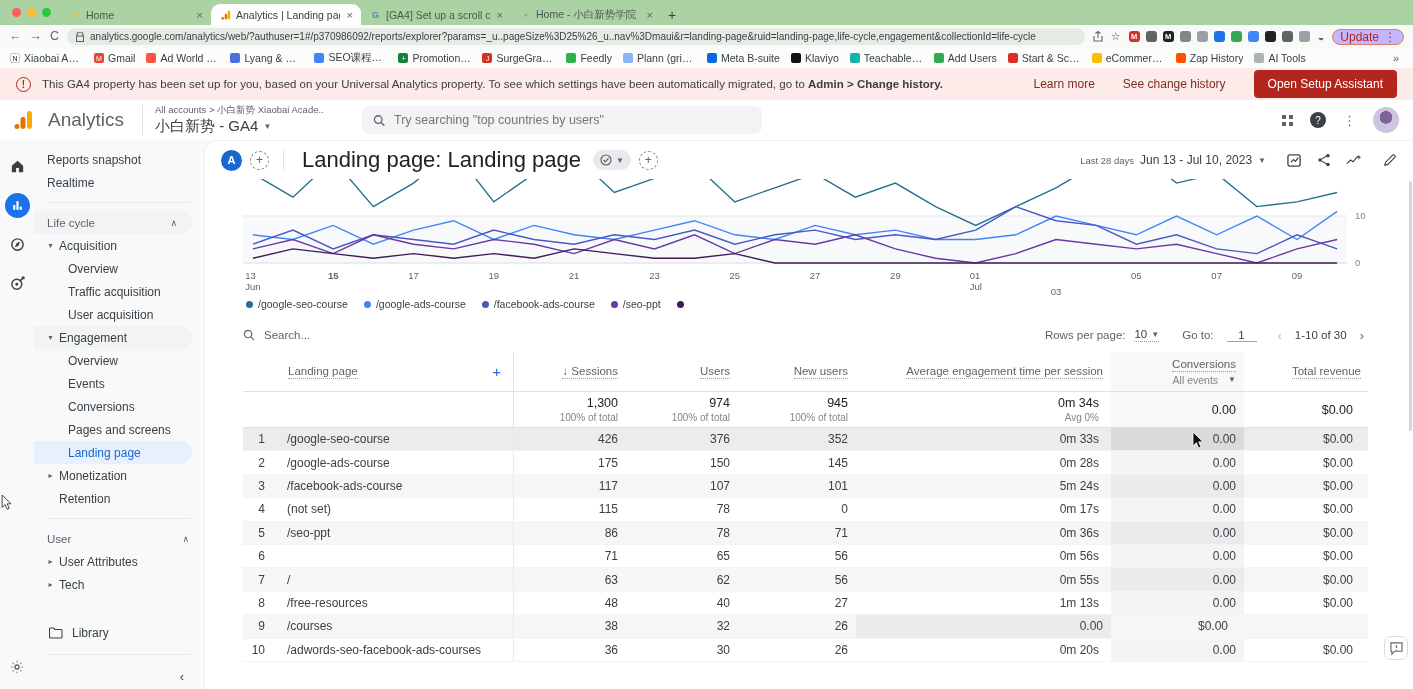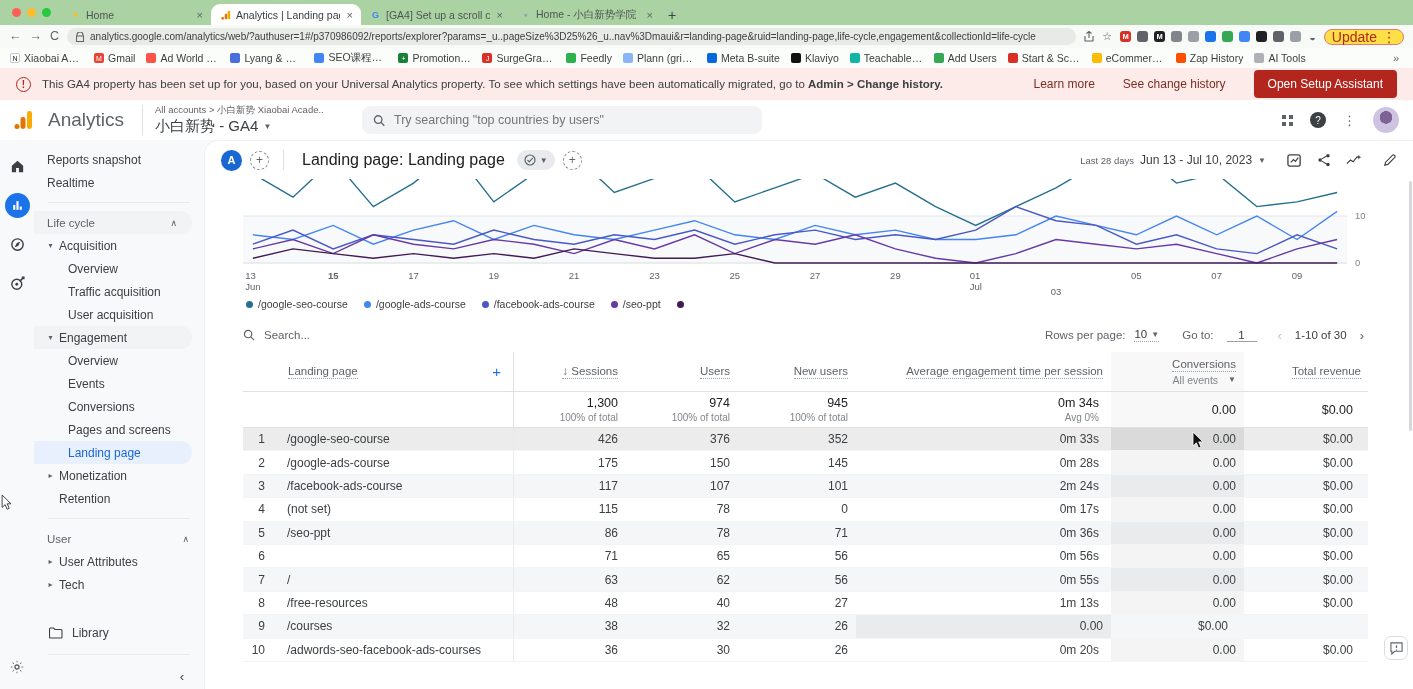--- a/index.html
+++ b/index.html
@@ -24,22 +24,22 @@
 
 .toolbar{height:23px;background:#f7faf6;display:flex;align-items:center;gap:8px;padding:0 9px;flex:0 0 auto}
 .navbtn{color:#5f6368;font-size:12.5px;line-height:1}
 .urlbox{flex:1;height:17px;background:#e7ebe6;border-radius:9px;display:flex;align-items:center;gap:6px;
   padding:0 9px;font-size:10px;color:#3c4043;overflow:hidden;white-space:nowrap}
 .urlbox .url{overflow:hidden;text-overflow:ellipsis}
 .tbicon{color:#5f6368;font-size:11px;display:flex;align-items:center}
 #extensions{display:flex;align-items:center;gap:6px}
 .ext{width:11px;height:11px;border-radius:3px;color:#fff;font-size:7.5px;font-weight:bold;
   display:flex;align-items:center;justify-content:center}
-.update{height:16px;border:1px solid #e07b6d;color:#b3261e;background:#fde047;border-radius:9px;
-  font-size:14px;display:flex;align-items:center;padding:0 7px;gap:5px}
+.update{height:16px;border:1px solid #e07b6d;color:#b3261e;background:#c4b5fd;border-radius:9px;
+  font-size:12px;display:flex;align-items:center;padding:0 7px;gap:5px}
 
 .bookmarks{height:20px;background:#fbfdfa;display:flex;align-items:center;gap:11px;padding:0 10px;
   font-size:10.5px;color:#3c4043;overflow:hidden;flex:0 0 auto}
 .bm{display:flex;align-items:center;gap:4px;flex:0 0 auto}
 .bmicon{width:10px;height:10px;border-radius:2px;display:flex;align-items:center;justify-content:center;
   font-size:7px;color:#fff;flex:0 0 auto}
 .bm .lbl{max-width:59px;overflow:hidden;white-space:nowrap;text-overflow:ellipsis}
 .bmmore{margin-left:auto;color:#5f6368;font-size:11px;padding-right:4px}
 
 
@@ -97,21 +97,21 @@
 
 
 .main{flex:1;background:#fff;border-top-left-radius:14px;border-top:1px solid #eef0f2;border-left:1px solid #eef0f2;
   position:relative;overflow:hidden;min-width:0}
 .rphead{height:38px;display:flex;align-items:center;gap:8px;padding:0 16px}
 .chipA{width:21px;height:21px;border-radius:50%;background:#1967d2;color:#fff;font-size:11px;font-weight:bold;
   display:flex;align-items:center;justify-content:center}
 .dashplus{width:19px;height:19px;border-radius:50%;border:1px dashed #80868b;color:#5f6368;font-size:12px;
   display:flex;align-items:center;justify-content:center}
 .vdiv{width:1px;height:20px;background:#e0e0e0;margin:0 6px}
-.rptitle{font-size:16px;color:#202124;margin:0 4px}
+.rptitle{font-size:22px;color:#202124;margin:0 4px}
 .checkpill{height:20px;background:#e8eaed;border-radius:10px;display:flex;align-items:center;gap:4px;
   padding:0 7px;color:#5f6368}
 .rpright{margin-left:auto;display:flex;align-items:center;gap:15px}
 .daterange{display:flex;align-items:center;gap:6px;margin-right:6px}
 .drlabel{font-size:9.5px;color:#5f6368}
 .drval{font-size:12px;color:#3c4043}
 .hicon{display:flex;align-items:center;justify-content:center}
 
 .chartwrap{position:relative;height:132px;margin:0 10px 0 38px}
 .plot{position:absolute;left:0;top:0;right:56px;height:88px}
@@ -712,21 +712,21 @@
               <span class="cr aet">0m 28s</span>
               <span class="cr cconv">0.00</span>
               <span class="cr rev">$0.00</span>
             </div>
             <div class="grid trow stripe">
               <span class="cnum">3</span>
               <span class="cname">/facebook-ads-course</span>
               <span class="cr">117</span>
               <span class="cr">107</span>
               <span class="cr">101</span>
-              <span class="cr aet">2m 24s</span>
+              <span class="cr aet">5m 24s</span>
               <span class="cr cconv">0.00</span>
               <span class="cr rev">$0.00</span>
             </div>
             <div class="grid trow">
               <span class="cnum">4</span>
               <span class="cname">(not set)</span>
               <span class="cr">115</span>
               <span class="cr">78</span>
               <span class="cr">0</span>
               <span class="cr aet">0m 17s</span>

